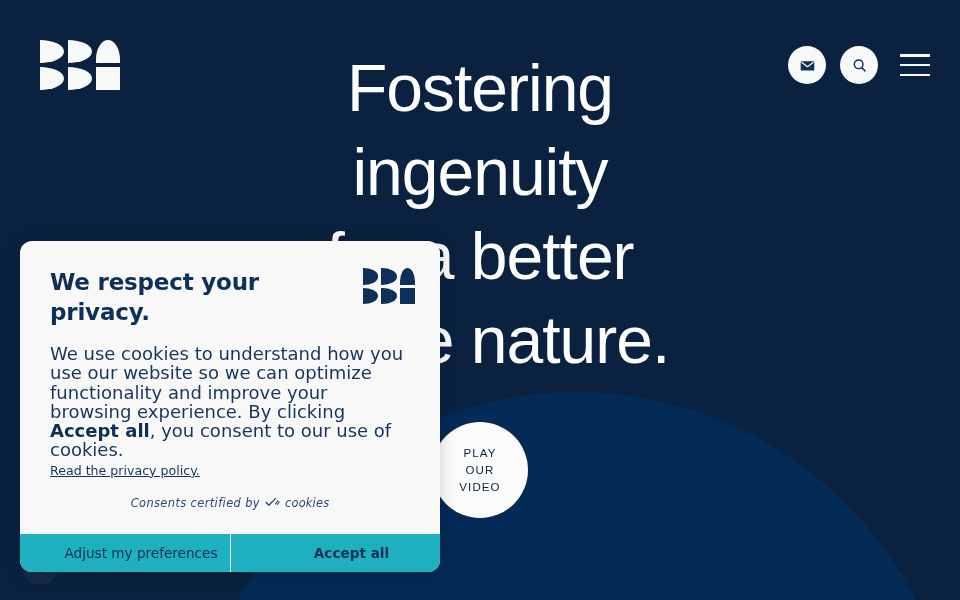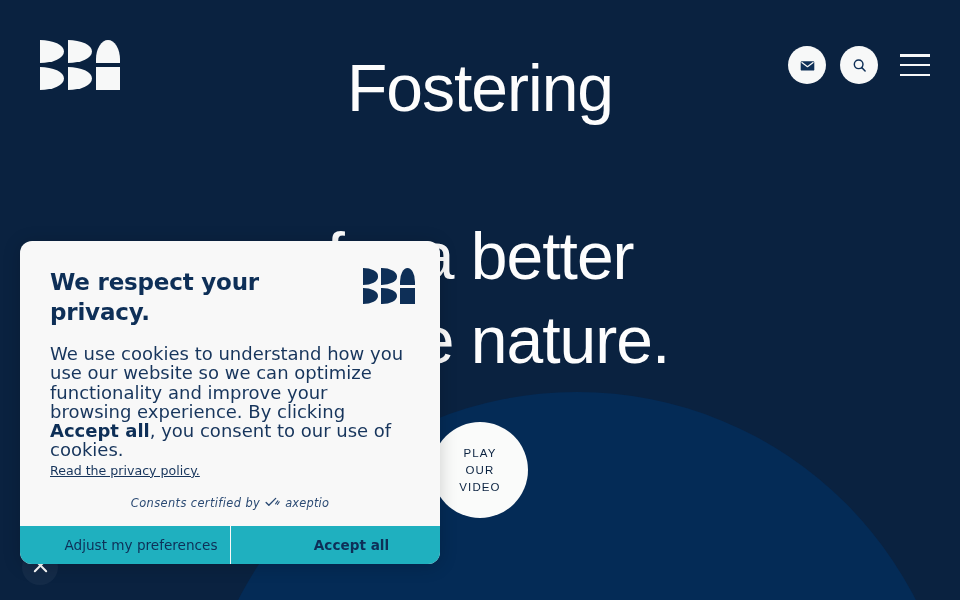--- a/index.html
+++ b/index.html
@@ -124,21 +124,21 @@
     position:absolute;
     left:20px; top:241px;
     width:420px;
     background:#f8f8f8;
     border-radius:12px;
     overflow:hidden;
     z-index:20;
     box-shadow:0 2px 18px rgba(0,0,0,0.18);
     font-family:"DejaVu Sans", sans-serif;
   }
-  .cookie-body { padding:26px 30px 4px 30px; position:relative; }
+  .cookie-body { padding:26px 30px 12px 30px; position:relative; }
   .cookie-title {
     color:#0e2f57;
     font-size:23px;
     line-height:30px;
     font-weight:bold;
     max-width:250px;
     letter-spacing:-0.2px;
   }
   .dialog-logo {
     position:absolute;
@@ -234,21 +234,21 @@
         <span></span>
         <span></span>
         <span></span>
       </div>
     </div>
   </header>
 
   <section class="hero">
     <h1 class="hero-title">
       <span>Fostering</span><br>
-      <br>
+      <span>ingenuity</span><br>
       <span>for a better</span><br>
       <span>future nature.</span>
     </h1>
   </section>
 
   <button class="play-video">
     <span>PLAY</span>
     <span>OUR</span>
     <span>VIDEO</span>
   </button>
@@ -290,21 +290,21 @@
 
       <div class="certified">
         <span>Consents certified by</span>
         <span>
           <svg width="15" height="10" viewBox="0 0 16 11" fill="none">
             <path d="M1 6 L4 9 L11.5 1.5" stroke="#2b4a73" stroke-width="1.5" fill="none" stroke-linecap="round" stroke-linejoin="round"></path>
             <line x1="11.4" y1="7.6" x2="13.8" y2="4.2" stroke="#2b4a73" stroke-width="1.2" stroke-linecap="round"></line>
             <line x1="13.4" y1="8.2" x2="15.4" y2="5.2" stroke="#2b4a73" stroke-width="1.2" stroke-linecap="round"></line>
           </svg>
         </span>
-        <span class="axeptio-word">axeptio</span>
+        <span class="axeptio-word">cookies</span>
       </div>
     </div>
 
     <div class="cookie-actions">
       <button class="cookie-btn">Adjust my preferences</button>
       <button class="cookie-btn primary">Accept all</button>
     </div>
   </div>
 
 </div>

